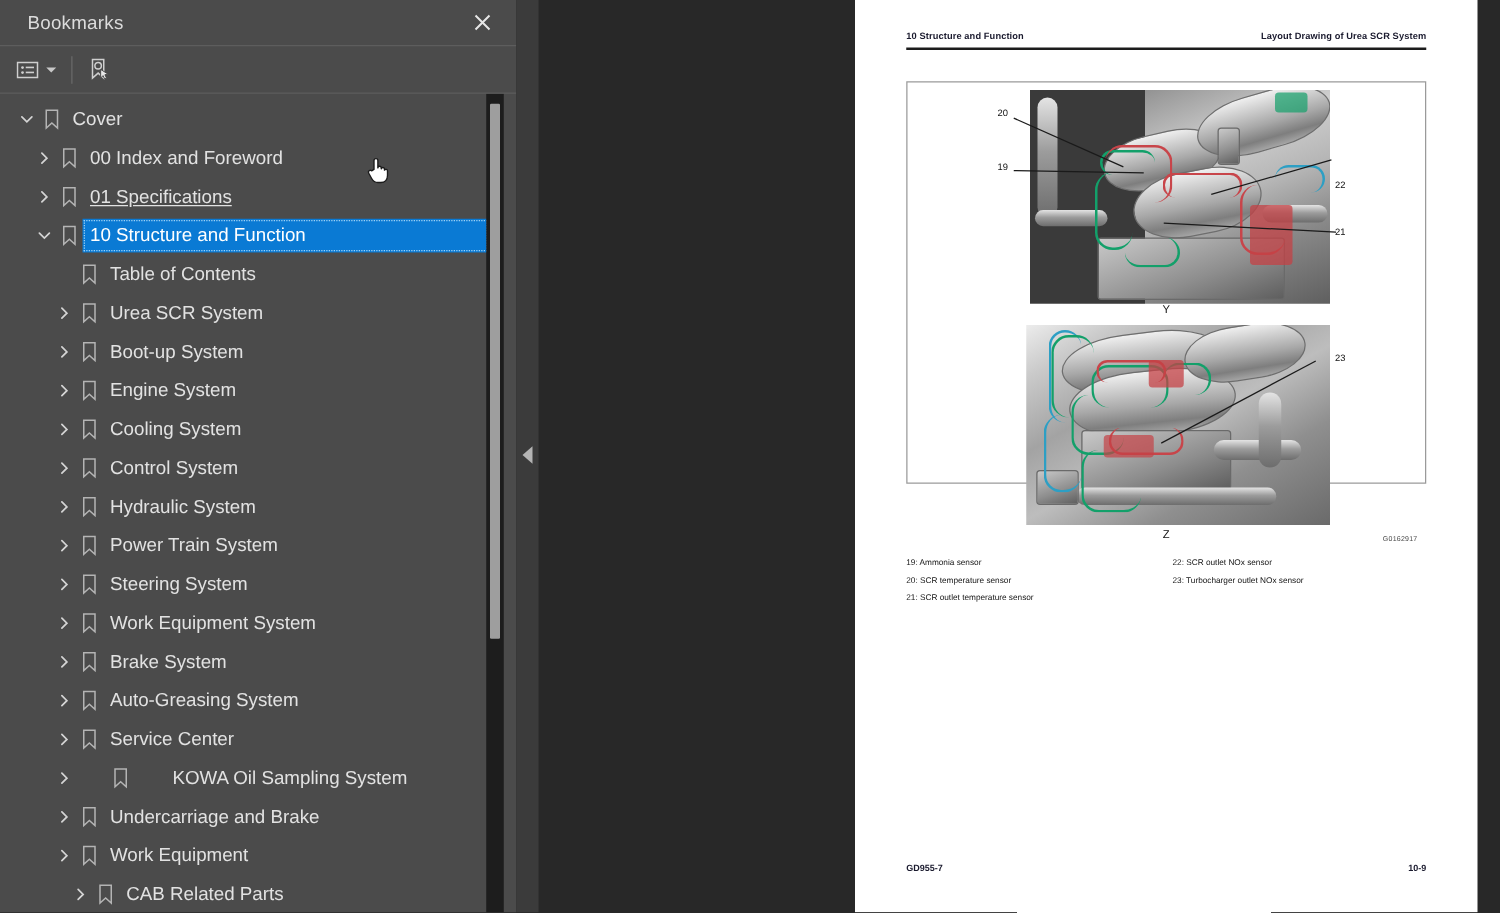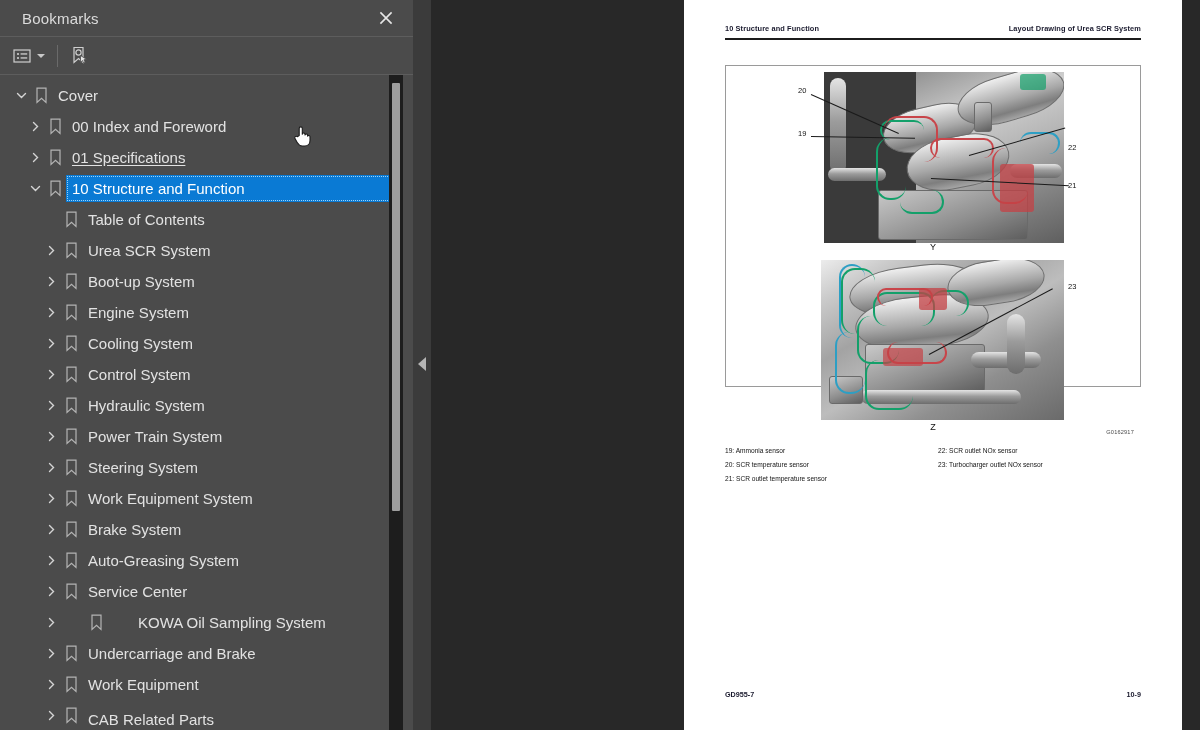--- a/index.html
+++ b/index.html
@@ -628,21 +628,21 @@
                 <path d="M3.5 1.5 L7.5 5.5 L3.5 9.5" stroke="#d4d4d4" stroke-width="1.4" fill="none" stroke-linecap="round"></path>
               </svg>
             </span>
             <span class="bk-icon">
               <svg width="13" height="17" viewBox="0 0 13 17">
                 <path d="M2 1.2 h9 v14.2 l-4.5 -4 l-4.5 4 z" fill="none" stroke="#b4b4b4" stroke-width="1.2"></path>
               </svg>
             </span>
             <span class="row-label">Work Equipment</span>
           </div>
-          <div class="tree-row" style="padding-left: 42px; align-items: flex-end;">
+          <div class="tree-row" style="padding-left: 55px;">
             <span class="twisty">
               <svg width="11" height="11" viewBox="0 0 11 11">
                 <path d="M3.5 1.5 L7.5 5.5 L3.5 9.5" stroke="#d4d4d4" stroke-width="1.4" fill="none" stroke-linecap="round"></path>
               </svg>
             </span>
             <span class="bk-icon">
               <svg width="13" height="17" viewBox="0 0 13 17">
                 <path d="M2 1.2 h9 v14.2 l-4.5 -4 l-4.5 4 z" fill="none" stroke="#b4b4b4" stroke-width="1.2"></path>
               </svg>
             </span>

